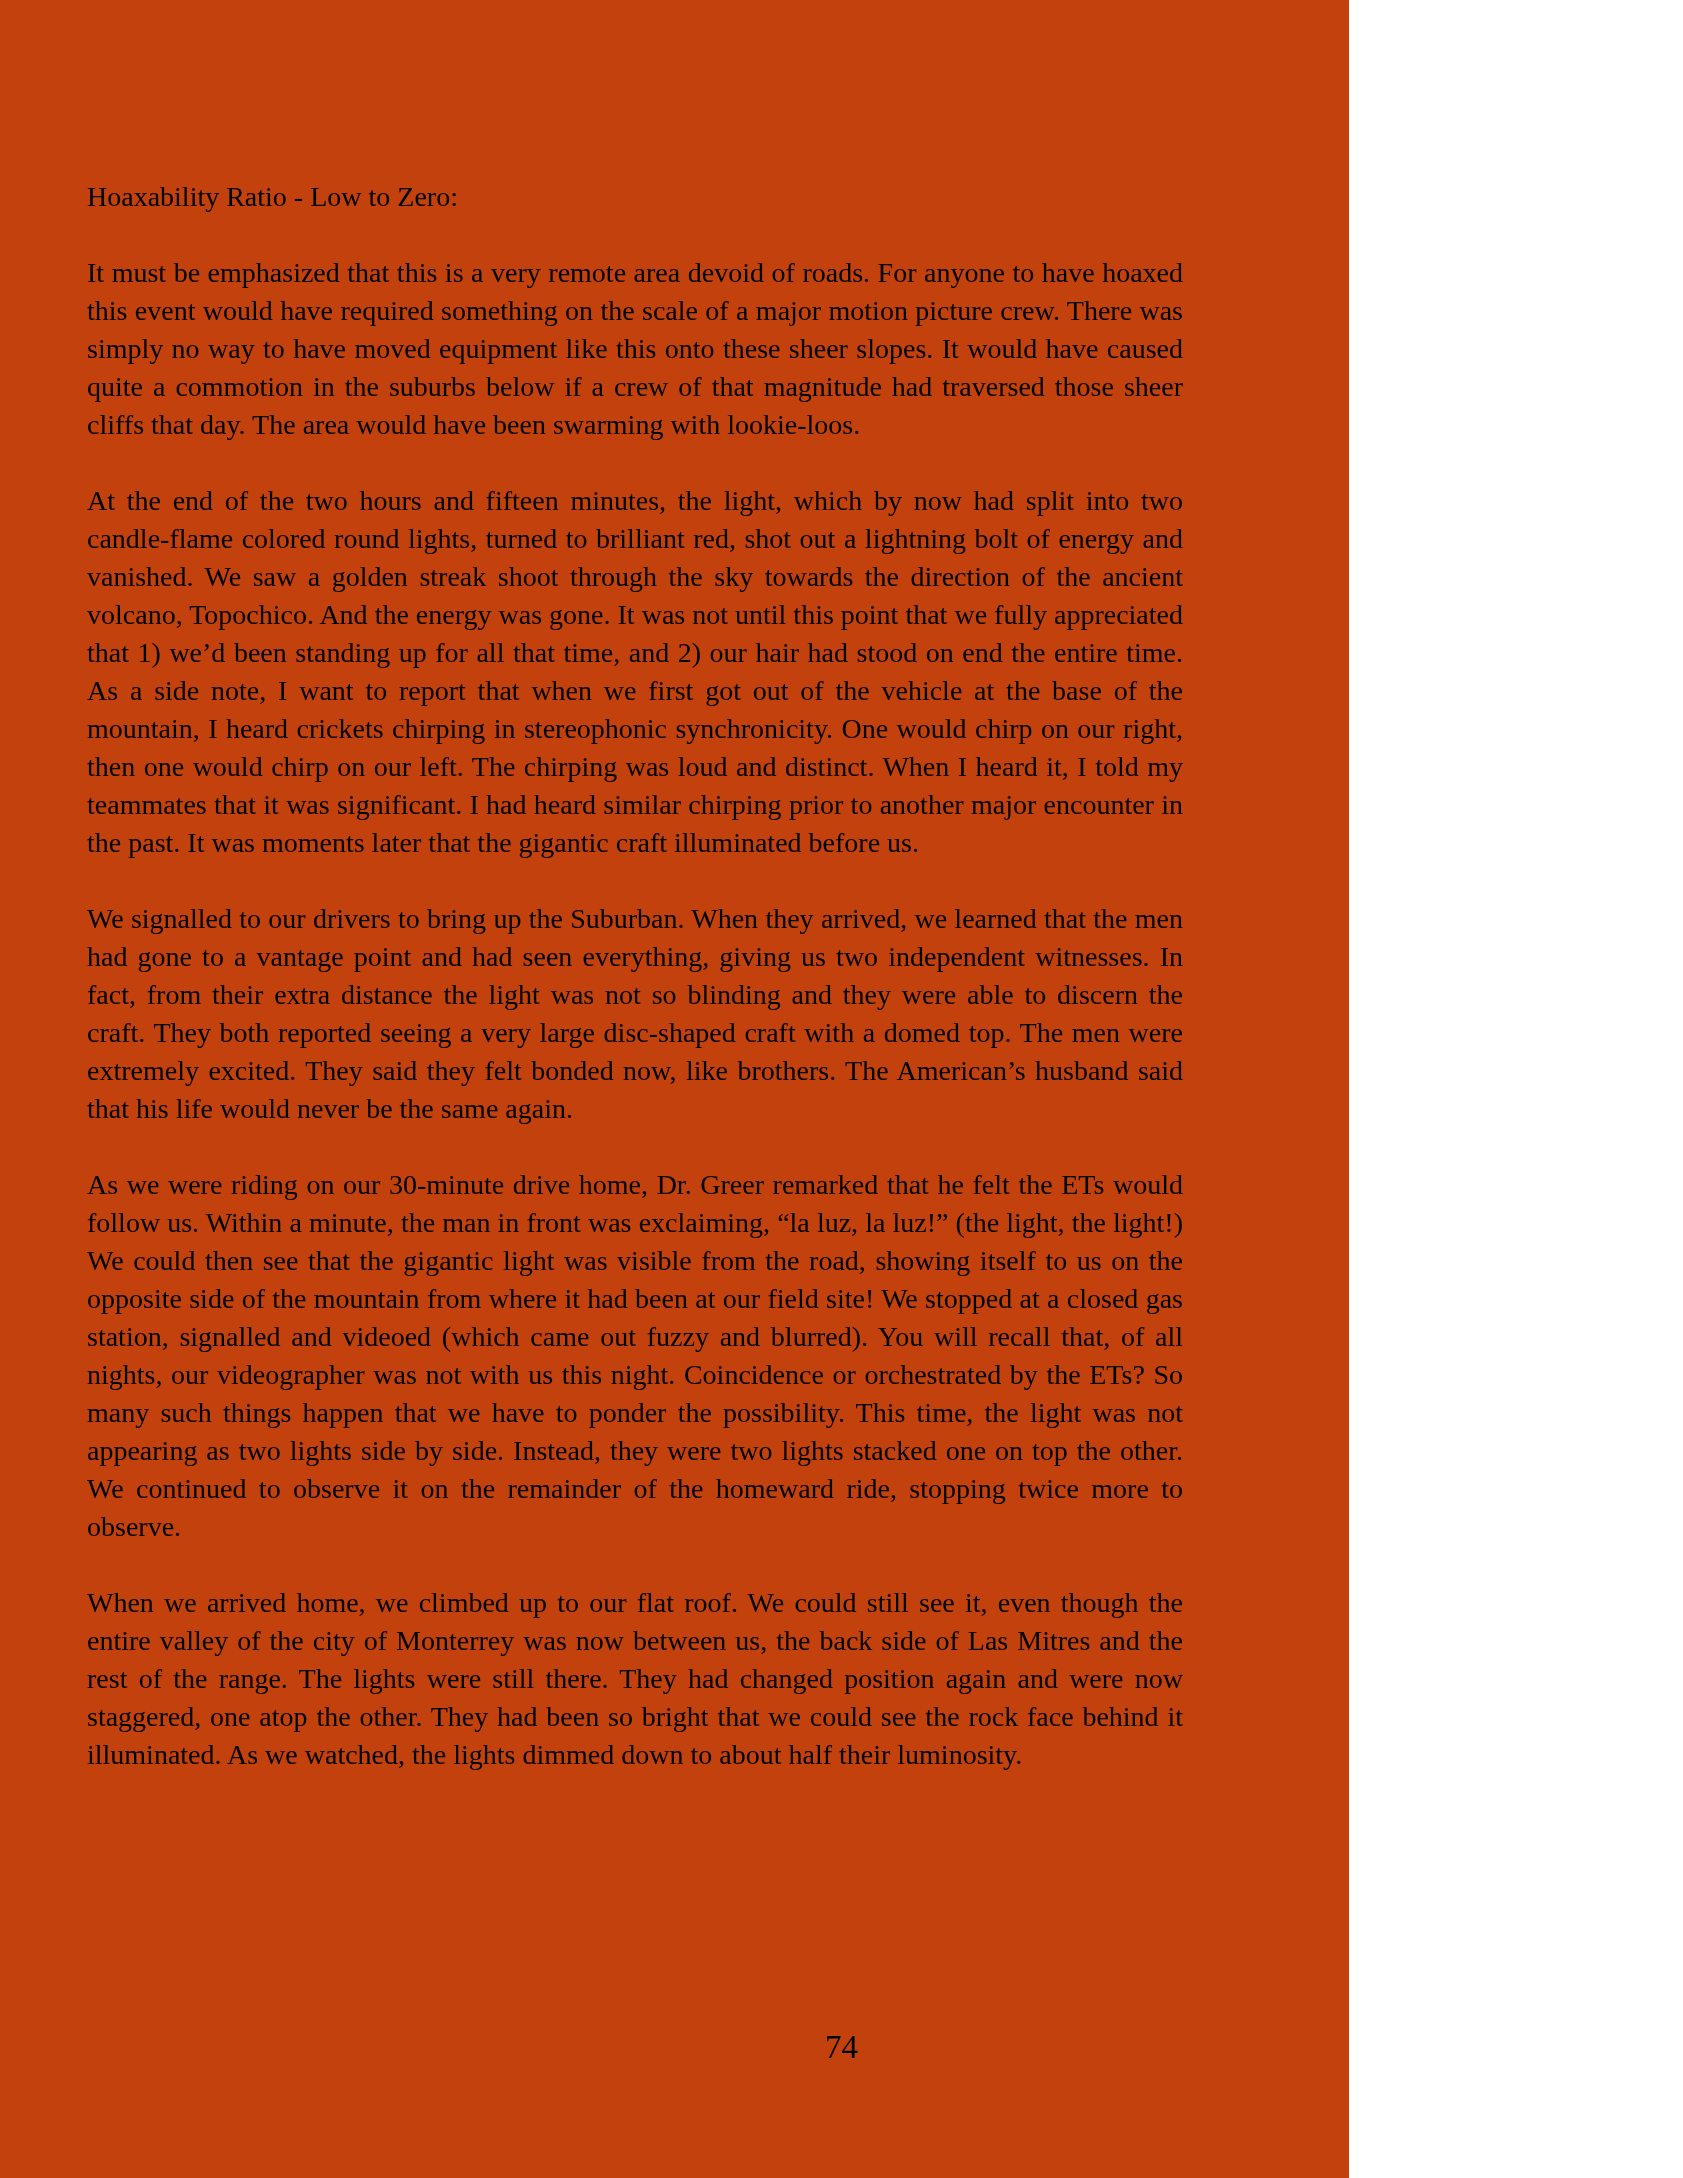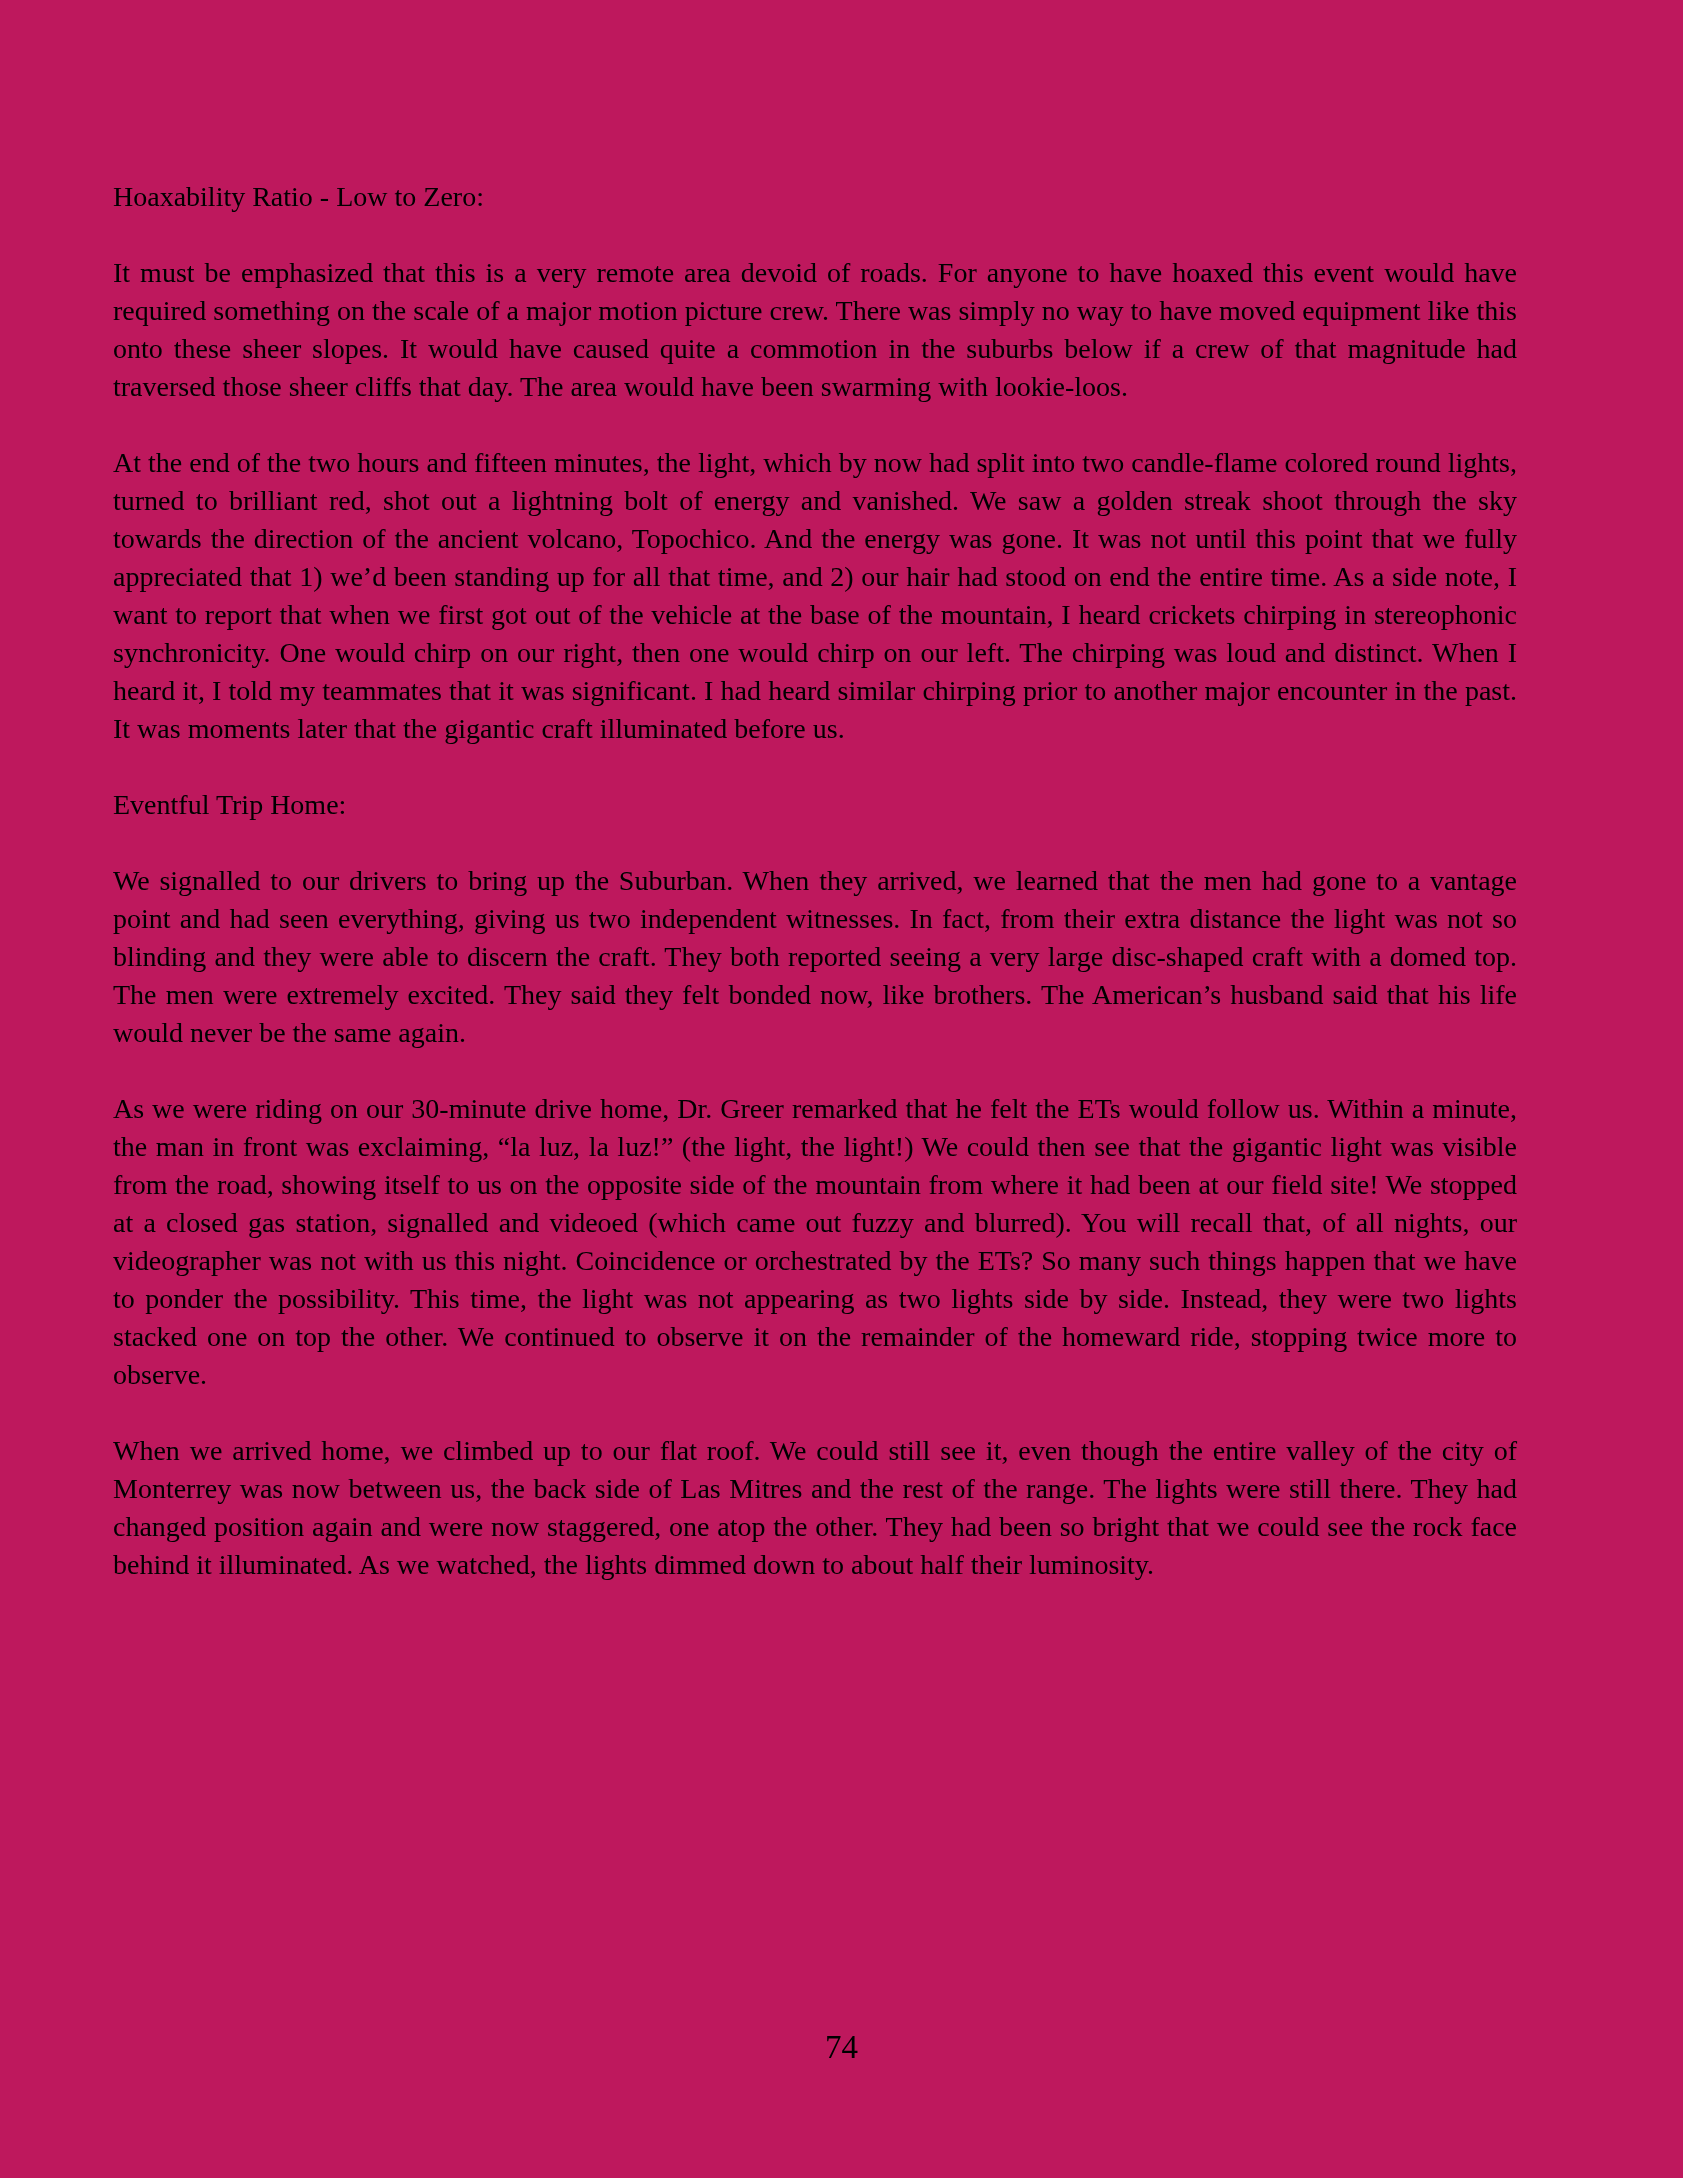--- a/index.html
+++ b/index.html
@@ -2,25 +2,25 @@
 <html><head>
 <meta charset="utf-8">
 <style>
   html, body {
     margin: 0;
     padding: 0;
     background: #ffffff;
   }
   .page {
     position: relative;
-    width: 1683px;
+    width: 1349px;
     height: 2178px;
     box-sizing: border-box;
-    background: #be185d;
-    padding: 178px 166px 0 113px;
+    background: #c2410c;
+    padding: 178px 166px 0 87px;
     font-family: "Liberation Serif", serif;
     font-size: 28px;
     line-height: 38px;
     color: #000000;
   }
   .heading {
     margin: 0 0 38px 0;
     font-weight: normal;
     font-size: 28px;
     text-align: left;
@@ -44,21 +44,20 @@
 <body>
 
 <div class="page">
 
   <p class="heading">Hoaxability Ratio - Low to Zero:</p>
 
   <p class="para">It must be emphasized that this is a very remote area devoid of roads.  For anyone to have hoaxed this event would have required something on the scale of a major motion picture crew.  There was simply no way to have moved equipment like this onto these sheer slopes.  It would have caused quite a commotion in the suburbs below if a crew of that magnitude had traversed those sheer cliffs that day.  The area would have been swarming with lookie-loos.</p>
 
   <p class="para">At the end of the two hours and fifteen minutes, the light, which by now had split into two candle-flame colored round lights, turned to brilliant red, shot out a lightning bolt of energy and vanished.  We saw a golden streak shoot through the sky towards the direction of the ancient volcano, Topochico.  And the energy was gone.  It was not until this point that we fully appreciated that 1) we’d been standing up for all that time, and 2) our hair had stood on end the entire time.  As a side note, I want to report that when we first got out of the vehicle at the base of the mountain, I heard crickets chirping in stereophonic synchronicity. One would chirp on our right, then one would chirp on our left.  The chirping was loud and distinct. When I heard it, I told my teammates that it was significant.  I had heard similar chirping prior to another major encounter in the past.  It was moments later that the gigantic craft illuminated before us.</p>
 
-  <p class="heading">Eventful Trip Home:</p>
 
   <p class="para">We signalled to our drivers to bring up the Suburban.  When they arrived, we learned that the men had gone to a vantage point and had seen everything, giving us two independent witnesses.  In fact, from their extra distance the light was not so blinding and they were able to discern the craft.  They both reported seeing a very large disc-shaped craft with a domed top.  The men were extremely excited.  They said they felt bonded now, like brothers.  The American’s husband said that his life would never be the same again.</p>
 
   <p class="para">As we were riding on our 30-minute drive home, Dr. Greer remarked that he felt the ETs would follow us.  Within a minute, the man in front was exclaiming, “la luz, la luz!” (the light, the light!) We could then see that the gigantic light was visible from the road, showing itself to us on the opposite side of the mountain from where it had been at our field site!  We stopped at a closed gas station, signalled and videoed (which came out fuzzy and blurred). You will recall that, of all nights, our videographer was not with us this night.  Coincidence or orchestrated by the ETs?   So many such things happen that we have to ponder the possibility.  This time, the light was not appearing as two lights side by side. Instead, they were two lights stacked one on top the other.  We continued to observe it on the remainder of the homeward ride, stopping twice more to observe.</p>
 
   <p class="para">When we arrived home, we climbed up to our flat roof.  We could still see it, even though the entire valley of the city of Monterrey was now between us, the back side of Las Mitres and the rest of the range.  The lights were still there.  They had changed position again and were now staggered, one atop the other.  They had been so bright that we could see the rock face behind it illuminated.  As we watched, the lights dimmed down to about half their luminosity.</p>
 
   <div class="footer">74</div>
 
 </div>

